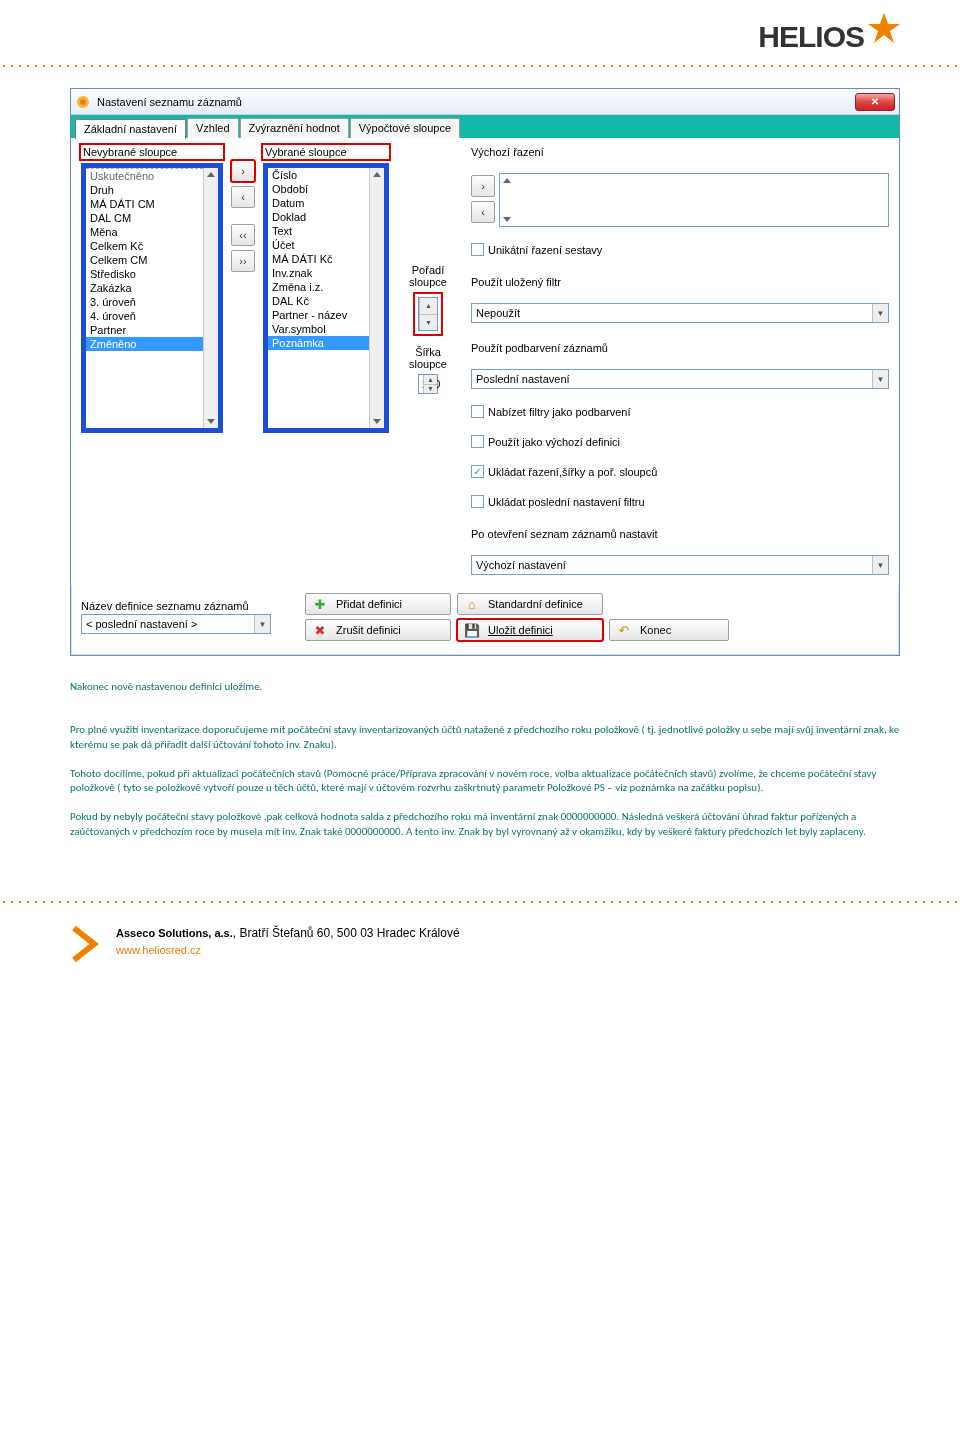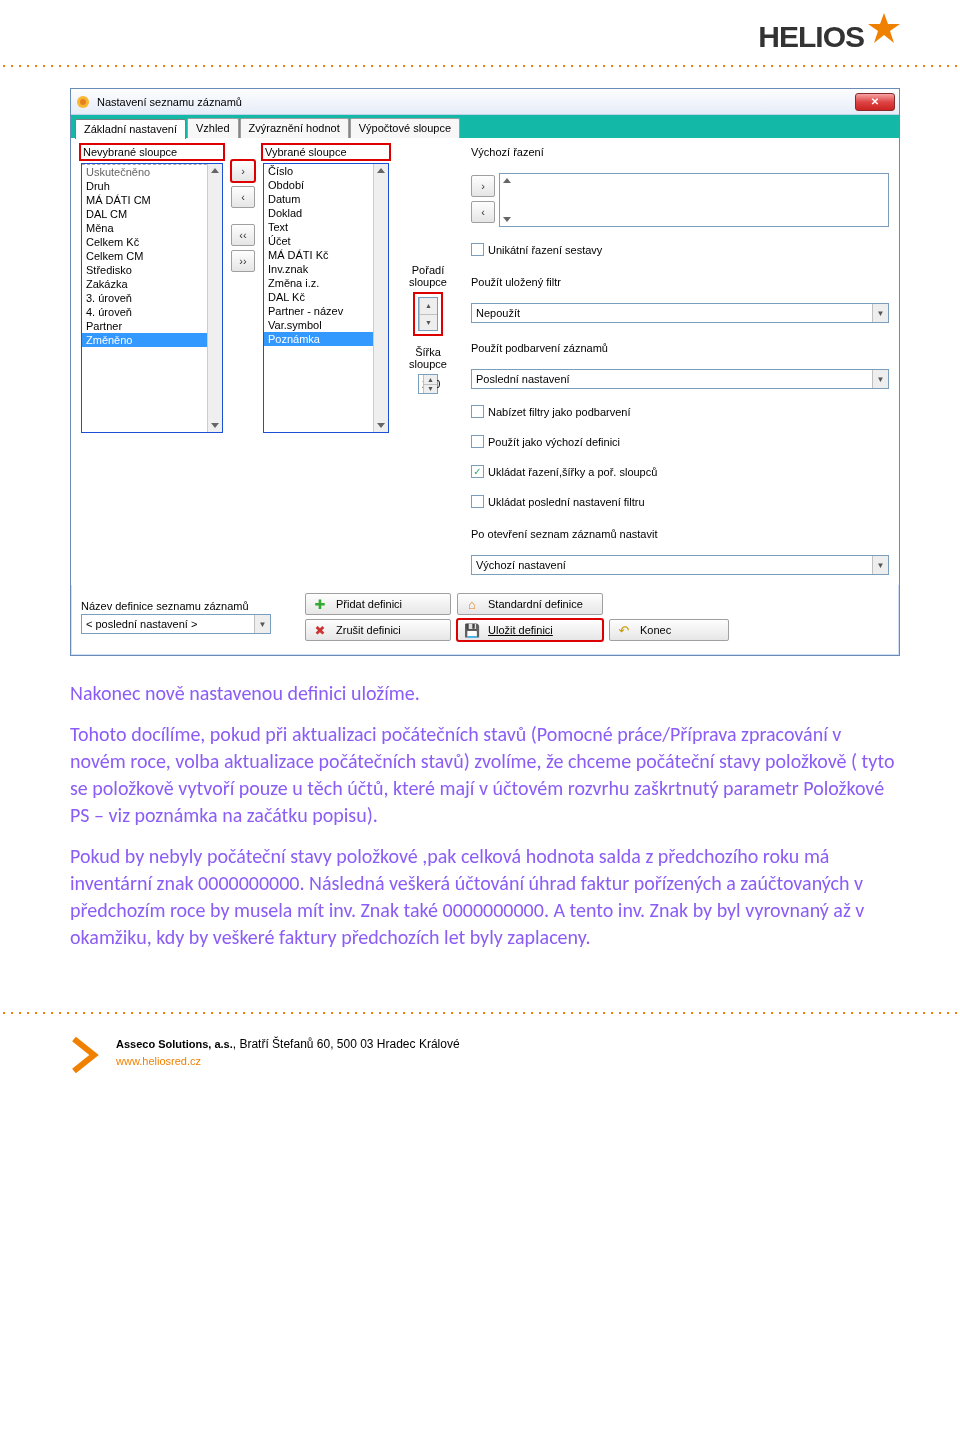--- a/index.html
+++ b/index.html
@@ -128,21 +128,21 @@
     font-size: 11px;
     margin-bottom: 2px;
     padding: 1px 2px;
   }
   .red-box {
     border: 2px solid #d00;
     padding: 1px 2px;
     margin: -3px -2px 2px -2px;
   }
   .listbox {
-    border: 1px solid #1d4ed8;
+    border: 5px solid #1d4ed8;
     background: #fff;
     width: 142px;
     height: 270px;
     overflow: hidden;
     font-size: 11px;
     position: relative;
   }
   .listbox.mid { width: 126px; }
   .listbox .item {
     padding: 1px 4px;
@@ -335,23 +335,23 @@
   .btn34.red { outline: 2px solid #d00; outline-offset: -1px; }
   .btn-grid {
     display: grid;
     grid-template-columns: repeat(3, auto);
     gap: 4px 6px;
   }
 
   
   .doc {
     font-family: Calibri, Arial, sans-serif;
-    font-size: 20px;
+    font-size: 11px;
     line-height: 1.35;
-    color: #8b5cf6;
+    color: #0f766e;
   }
   .doc p { margin: 0 0 14px 0; }
 
   
   .footer {
     display:flex;
     align-items:flex-start;
     gap:14px;
     font-size:12px;
     margin-top: 0;
@@ -564,20 +564,21 @@
         <div class="btn34" style="min-width:120px">
           <span class="ic" style="color:#c90">↶</span>
           <span>Konec</span>
         </div>
       </div>
     </div>
   </div>
 
   <div class="doc">
     <p>Nakonec nově nastavenou definici uložíme.</p>
+    <p style="margin-top:28px">Pro plné využití inventarizace doporučujeme mít počáteční stavy inventarizovaných účtů natažené z předchozího roku položkově ( tj. jednotlivé položky u sebe mají svůj inventární znak, ke kterému se pak dá přiřadit další účtování tohoto inv. Znaku).</p>
     <p>Tohoto docílíme, pokud při aktualizaci počátečních stavů (Pomocné práce/Příprava zpracování v novém roce, volba aktualizace počátečních stavů) zvolíme, že chceme počáteční stavy položkově ( tyto se položkově vytvoří pouze u těch účtů, které mají v účtovém rozvrhu zaškrtnutý parametr  Položkové PS – viz poznámka na začátku popisu).</p>
     <p>Pokud by nebyly počáteční stavy položkové ,pak celková hodnota salda z předchozího roku má inventární znak 0000000000. Následná veškerá účtování  úhrad faktur pořízených a zaúčtovaných v předchozím roce by musela mít inv. Znak také 0000000000. A tento inv. Znak by byl vyrovnaný až v okamžiku, kdy by veškeré faktury předchozích let byly zaplaceny.</p>
   </div>
 
   <div class="dotted-sep bottom"></div>
 
   <div class="footer">
     <div class="footer-arrow">
       <svg width="32" height="40" viewBox="0 0 32 40">
         <polyline points="4,4 24,20 4,36" fill="none" stroke="#f08000" stroke-width="6" stroke-linejoin="miter"></polyline>

